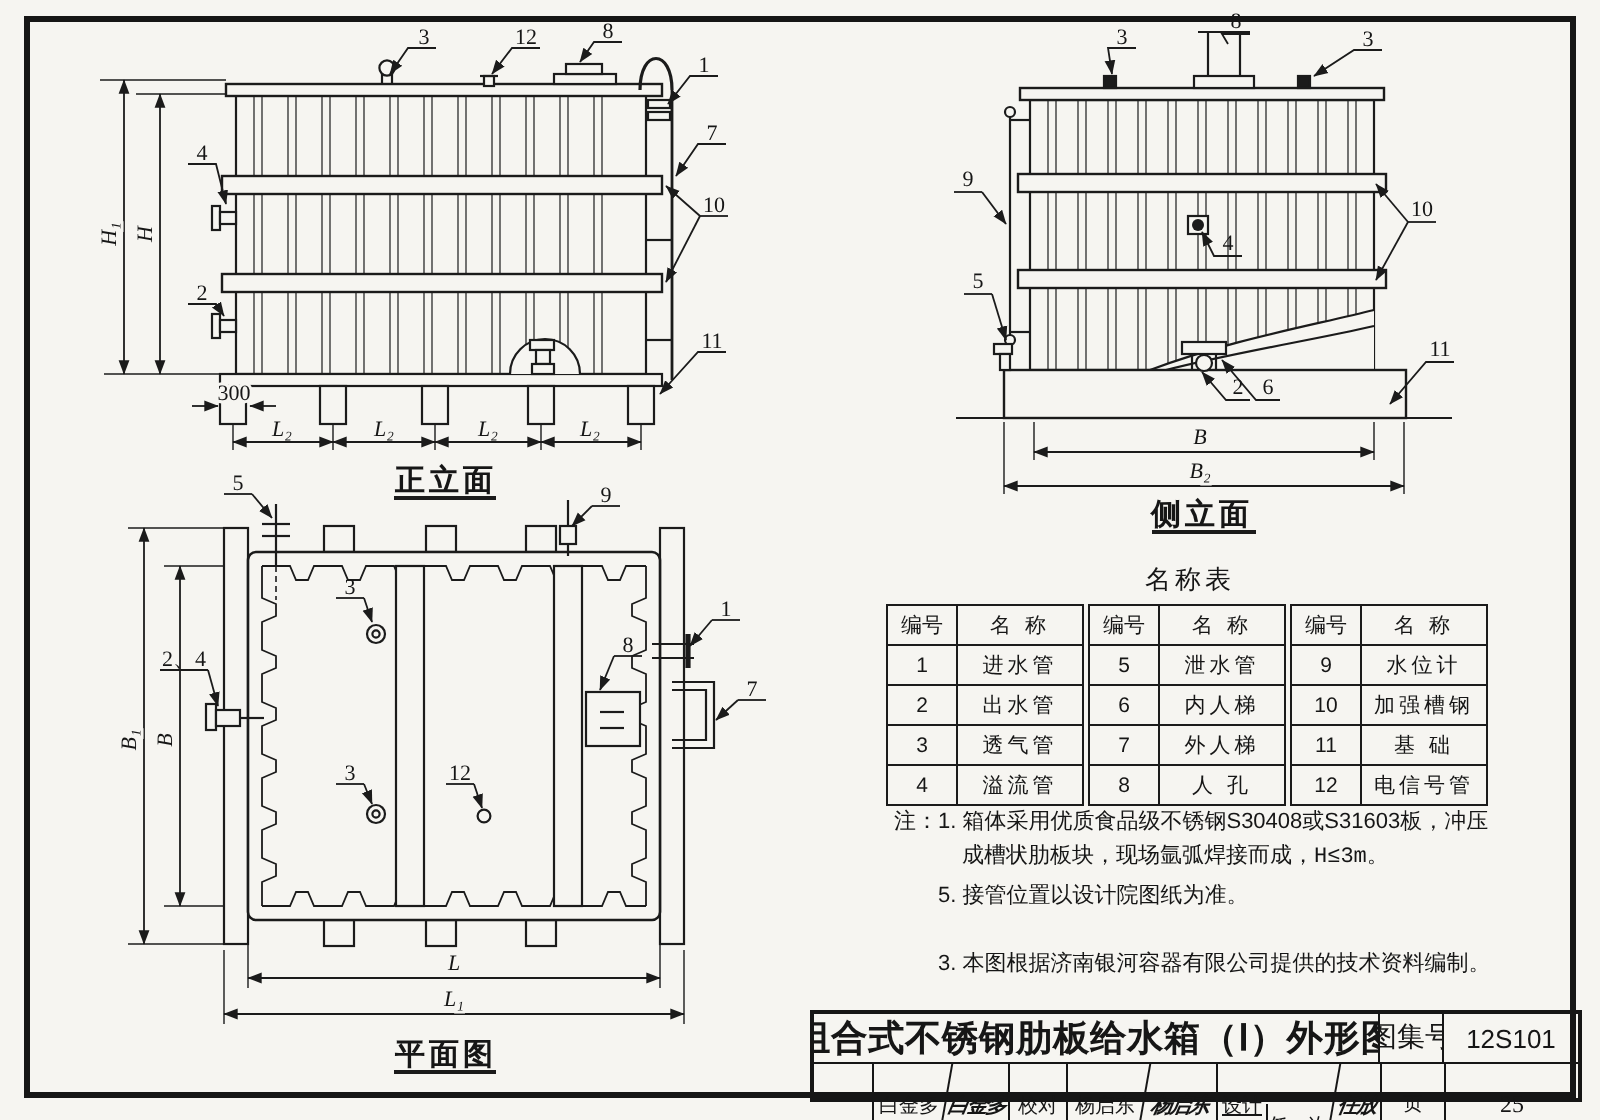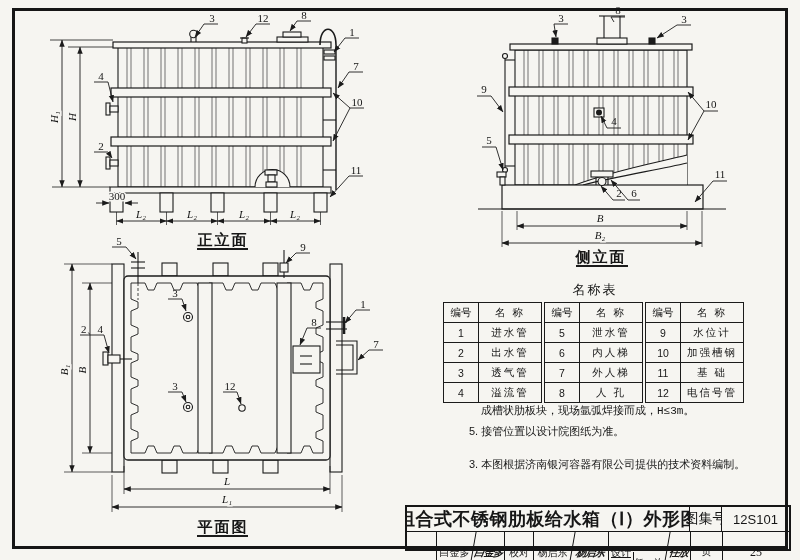--- a/index.html
+++ b/index.html
@@ -525,20 +525,21 @@
         <tr>
               <td class="no">12</td>
               <td class="nm">电信号管</td>
             </tr>
       </tbody>
         </table>
     </div>
   </div>
 
   <div id="notes">
+    <div class="n0">注：1. 箱体采用优质食品级不锈钢S30408或S31603板，冲压</div>
     <div class="n1">成槽状肋板块，现场氩弧焊接而成，H≤3m。</div>
     <div class="n2">5. 接管位置以设计院图纸为准。</div>
     <div class="n3">3. 本图根据济南银河容器有限公司提供的技术资料编制。</div>
   </div>
 
   <div id="tblock">
     <div class="tb-r1">
       <div class="tb-c tb-title">组合式不锈钢肋板给水箱（Ⅰ）外形图</div>
       <div class="tb-c tb-albl">图集号</div>
       <div class="tb-c tb-ano">12S101</div>

